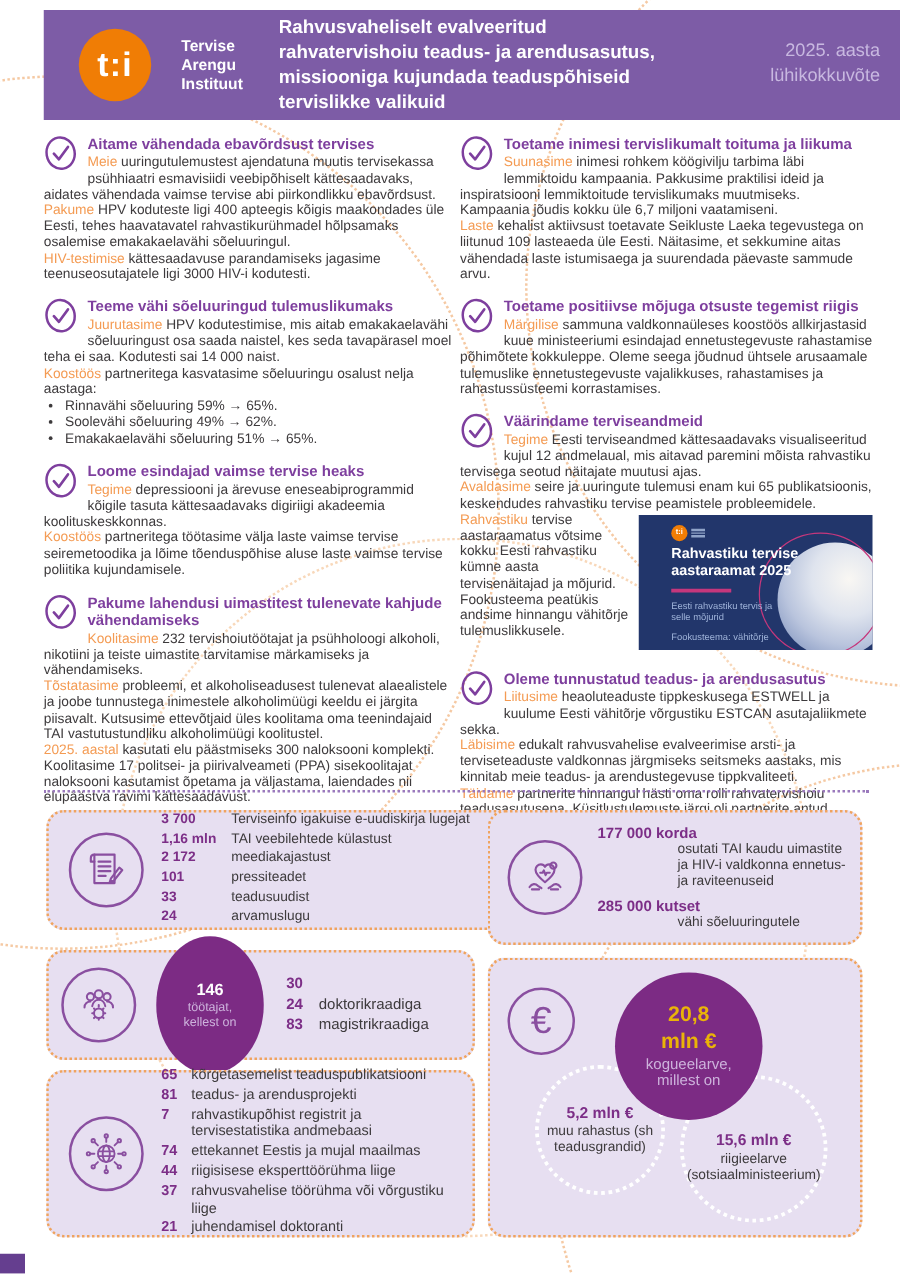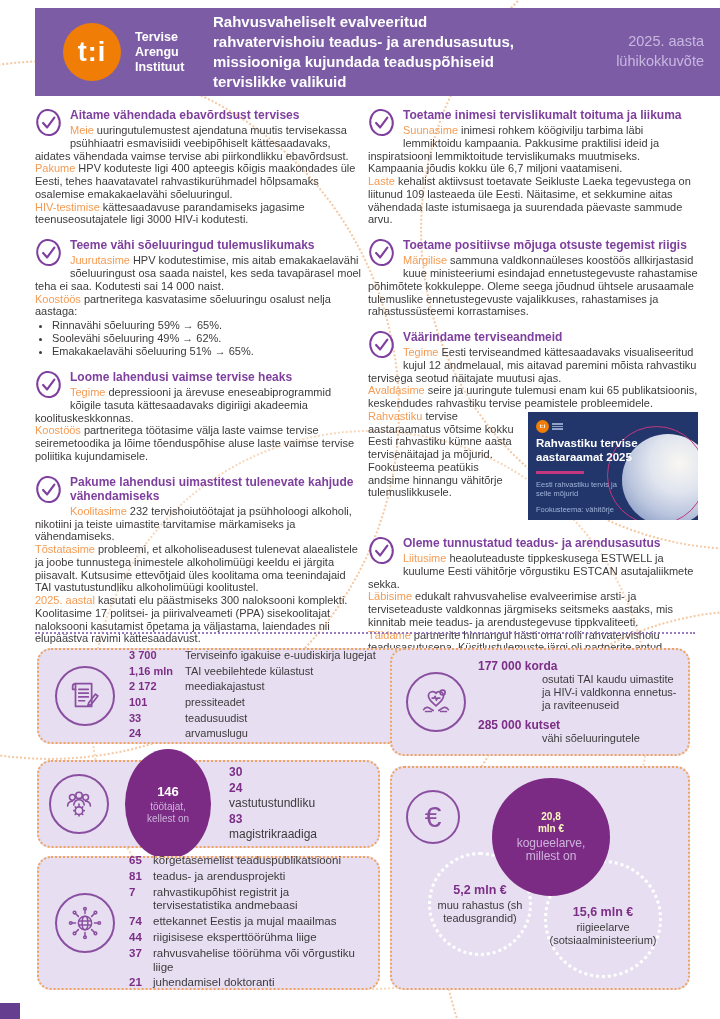--- a/index.html
+++ b/index.html
@@ -10,40 +10,40 @@
   
   .decor { position:absolute; border:2px dotted #F5C9A3; border-radius:50%; z-index:0; pointer-events:none; }
   .decor1 { left:-300px; top:60px;  width:700px; height:700px; }
   .decor2 { left:420px;  top:-90px; width:640px; height:640px; }
   .decor3 { left:440px;  top:610px; width:620px; height:620px; }
   .decor4 { left:90px;   top:430px; width:560px; height:560px; border-color:#F8D8BA; }
 
   
   .header { position:absolute; left:35px; top:8px; width:685px; height:88px; background:#7D5CA6; z-index:2; display:flex; align-items:center; }
   .logo-circle { flex:none; width:58px; height:58px; border-radius:50%; background:#F07D05; margin-left:28px; display:flex; align-items:center; justify-content:center; color:#fff; font-weight:bold; font-size:27px; letter-spacing:1px; }
-  .org-name { color:#ffffff; font-size:12.5px; font-weight:bold; line-height:1.2; width:64px; margin-left:14px; }
+  .org-name { color:#ffffff; font-size:12.5px; font-weight:bold; line-height:1.2; width:64px; margin-left:24px; }
   .main-title { color:#ffffff; font-weight:bold; font-size:15px; line-height:1.32; width:330px; margin-left:14px; }
   .edition { margin-left:auto; margin-right:16px; width:104px; text-align:right; color:#C8B8E0; font-size:14.5px; line-height:1.35; }
 
   
   .col { position:absolute; top:106px; z-index:1; }
   .col-left  { left:35px;  width:327px; }
   .col-right { left:368px; width:330px; }
 
   .section { margin-bottom:10px; overflow:visible; }
   .section::after { content:""; display:block; clear:both; }
   .check { float:left; width:27px; height:31px; margin:1px 8px 1px 0; }
   .sec-title { color:#7E3F9E; font-weight:bold; font-size:12px; line-height:1.18; padding-top:2px; margin-bottom:2px; }
   .section p { font-size:11px; line-height:1.16; color:#3D3A3C; }
   .lead { color:#F49B53; margin-right:3px; }
   .section ul { margin:1px 0 0 0; padding-left:17px; }
   .section li { font-size:11px; line-height:1.18; color:#3D3A3C; }
 
   
-  .cover { float:right; width:170px; height:108px; margin:2px 0 4px 8px; background:#22366B; position:relative; overflow:hidden; padding:8px 8px; }
+  .cover { float:right; width:187px; height:108px; margin:2px 0 4px 8px; background:#22366B; position:relative; overflow:hidden; padding:8px 26px; }
   .cover-logo { display:flex; align-items:center; gap:3px; margin-bottom:4px; }
   .cl-circle { width:13px; height:13px; border-radius:50%; background:#F07D05; color:#fff; font-size:6px; font-weight:bold; display:flex; align-items:center; justify-content:center; }
   .cl-bars i { display:block; width:11px; height:1.5px; background:#8FA3C8; margin:1px 0; }
   .cover-title { color:#ffffff; font-weight:bold; font-size:11.5px; line-height:1.2; width:118px; position:relative; z-index:2; }
   .cover-bar { width:48px; height:3px; background:#C5377C; margin:6px 0 6px 0; position:relative; z-index:2; }
   .cover-sub { color:#9FB3D9; font-size:7.5px; line-height:1.3; width:95px; position:relative; z-index:2; }
   .cover-focus { color:#9FB3D9; font-size:7.5px; margin-top:6px; width:100px; position:relative; z-index:2; }
   .cover-sphere { position:absolute; right:-16px; top:22px; width:92px; height:92px; border-radius:50%; z-index:1;
       background:radial-gradient(circle at 62% 32%, #f9f7f3 0%, #dfe4ee 35%, #b9c4dd 62%, #8a9cc4 85%, #7388b4 100%); }
   .cover-ring { position:absolute; right:-8px; top:14px; width:99px; height:99px; border-radius:50%; border:1.5px solid #C5377C; z-index:1; }
@@ -67,33 +67,33 @@
   .svc-head { font-weight:bold; color:#7C2E87; font-size:12px; }
   .svc-unit { color:#7C2E87; }
   .svc-desc { margin-left:64px; color:#3D3A3C; font-size:11px; line-height:1.18; }
   .svc + .svc-gap { height:7px; }
 
   .box-staff { left:37px; top:760px; width:343px; height:88px; display:flex; align-items:center; padding:2px 10px; }
   .staff-circle { flex:none; width:86px; height:110px; border-radius:50%; background:#7C2B84; display:flex; flex-direction:column; align-items:center; justify-content:center; margin-left:16px; }
   .staff-num { color:#fff; font-weight:bold; font-size:13px; }
   .staff-label { color:#CDB3DC; font-size:10px; line-height:1.2; text-align:center; width:62px; margin-top:2px; }
   .box-staff .rows { margin-left:18px; }
-  .box-staff .row { margin-bottom:2px;flex-direction:column; }
+  .box-staff .row { margin-bottom:2px; }
   .box-staff .n { width:26px; font-size:12px; }
   .box-staff .l { font-size:12px; }
 
   .box-science { left:37px; top:856px; width:343px; height:134px; display:flex; align-items:center; gap:14px; padding:8px 8px 8px 16px; }
   .box-science .row { margin-bottom:2px; }
   .box-science .n { width:24px; font-size:11.5px; }
   .box-science .l { font-size:11.5px; }
 
   .box-budget { left:390px; top:766px; width:300px; height:224px; }
   .euro-circle { position:absolute; left:14px; top:22px; width:54px; height:54px; border:2px solid #8A4FA0; border-radius:50%; display:flex; align-items:center; justify-content:center; color:#8A4FA0; font-size:30px; }
   .budget-main { position:absolute; left:100px; top:10px; width:118px; height:118px; border-radius:50%; background:#7C2B84; display:flex; flex-direction:column; align-items:center; justify-content:center; text-align:center; z-index:2; }
-  .bm-amount, .bm-unit { color:#fef9c3; font-weight:bold; font-size:10px; line-height:1.2; }
+  .bm-amount, .bm-unit { color:#eab308; font-weight:bold; font-size:17px; line-height:1.2; }
   .bm-label { color:#CDB3DC; font-size:12px; line-height:1.12; width:96px; margin-top:2px; }
   .budget-sub { position:absolute; border:3px dotted #ffffff; border-radius:50%; text-align:center; z-index:1; }
   .bs-left  { left:36px;  top:84px;  width:104px; height:104px; padding-top:28px; }
   .bs-right { left:152px; top:92px;  width:118px; height:118px; padding-top:42px; }
   .bs-amount { color:#7C2E87; font-weight:bold; font-size:12.5px; }
   .bs-label { color:#3D3A3C; font-size:11px; line-height:1.15; width:140px; margin-left:calc(50% - 70px); margin-top:2px; }
 
   .corner-mark { position:absolute; left:0; top:1003px; width:20px; height:16px; background:#653E8F; z-index:2; }
 
   svg { display:block; }
@@ -149,21 +149,21 @@
       </ul>
     </div>
 
     <div class="section">
       <span class="check">
         <svg viewBox="0 0 30 33" width="27" height="31">
             <ellipse cx="15" cy="16.5" rx="12.5" ry="14" fill="none" stroke="#7E3F9E" stroke-width="2.2" transform="rotate(-10 15 16.5)"></ellipse>
             <path d="M9 17 l4.5 5 l8 -11" fill="none" stroke="#7E3F9E" stroke-width="2.4" stroke-linecap="round" stroke-linejoin="round"></path>
           </svg>
       </span>
-      <div class="sec-title">Loome lahendusi vaimse tervise heaks</div>
+      <div class="sec-title">Loome esindajad vaimse tervise heaks</div>
       <p><span class="lead">Tegime</span><span>depressiooni ja ärevuse eneseabiprogrammid kõigile tasuta kättesaadavaks digiriigi akadeemia koolituskeskkonnas.</span></p>
       <p><span class="lead">Koostöös</span><span>partneritega töötasime välja laste vaimse tervise seiremetoodika ja lõime tõenduspõhise aluse laste vaimse tervise poliitika kujundamisele.</span></p>
     </div>
 
     <div class="section">
       <span class="check">
         <svg viewBox="0 0 30 33" width="27" height="31">
             <ellipse cx="15" cy="16.5" rx="12.5" ry="14" fill="none" stroke="#7E3F9E" stroke-width="2.2" transform="rotate(-10 15 16.5)"></ellipse>
             <path d="M9 17 l4.5 5 l8 -11" fill="none" stroke="#7E3F9E" stroke-width="2.4" stroke-linecap="round" stroke-linejoin="round"></path>
           </svg>
@@ -320,21 +320,21 @@
     <div class="staff-circle">
       <div class="staff-num">146</div>
       <div class="staff-label">töötajat, kellest on</div>
     </div>
     <div class="rows">
       <div class="row">
           <span class="n">30</span>
         </div>
       <div class="row">
           <span class="n">24</span>
-          <span class="l">vastutustundliku</span>
+          <span class="l">doktorikraadiga</span>
         </div>
       <div class="row">
           <span class="n">83</span>
           <span class="l">magistrikraadiga</span>
         </div>
     </div>
   </div>
 
   <div class="box box-science">
     <div class="icon-circle">

